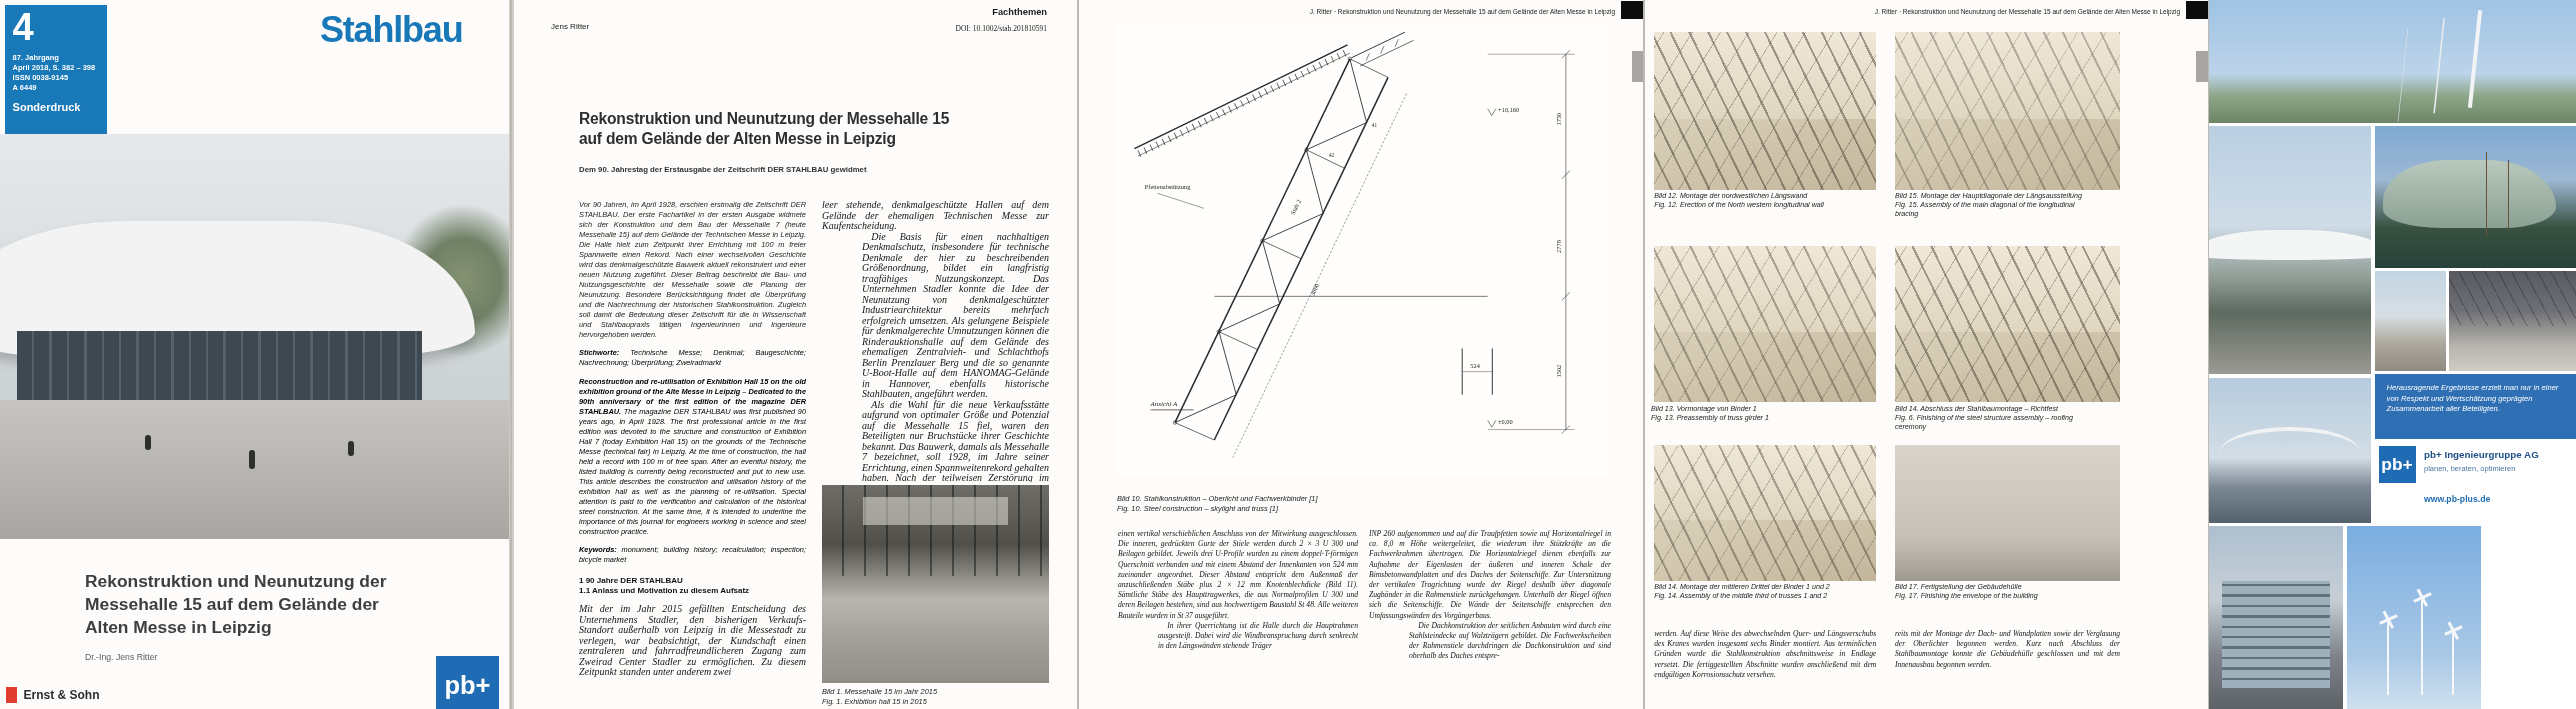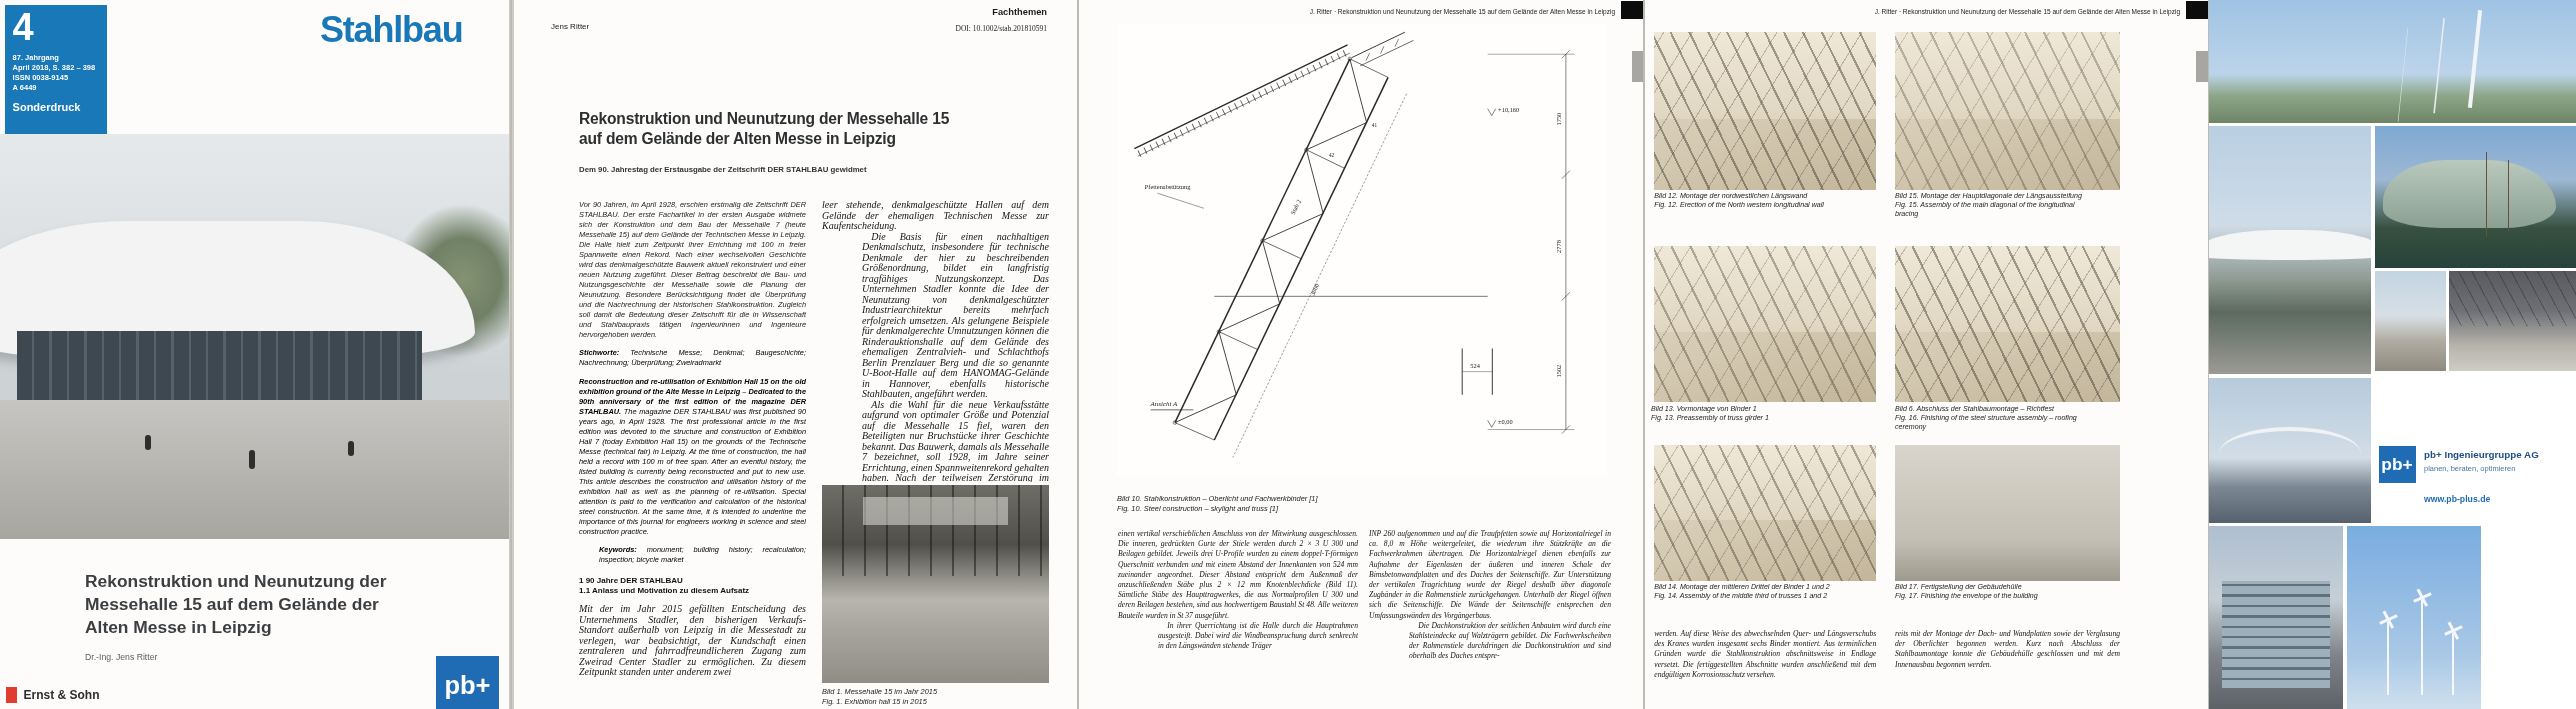--- a/index.html
+++ b/index.html
@@ -29,21 +29,21 @@
   .hdr-author{left:37px;top:22px;font-size:8px;color:#222;}
   .hdr-section{left:301px;top:7px;width:232px;text-align:right;font-size:9.3px;font-weight:bold;color:#1c1c1c;}
   .hdr-doi{left:301px;top:24px;width:232px;text-align:right;font-size:7.5px;color:#222;}
   .a-title{left:65px;top:109px;width:440px;font-size:15.6px;line-height:19.7px;font-weight:bold;letter-spacing:-0.2px;color:#2d2f30;}
   .a-dedic{left:65px;top:165px;width:440px;font-size:7.8px;font-weight:bold;color:#333;}
   .colL{left:65px;top:200px;width:227px;height:509px;overflow:hidden;}
   .colR{left:308px;top:200px;width:227px;height:282px;overflow:hidden;}
   .abstract{font-size:7.4px;line-height:10px;color:#1c1c1c;}
   .stich{margin-top:8px;font-size:7.4px;line-height:10px;}
   .absEn{margin-top:8.7px;font-size:7.4px;line-height:10px;}
-  .keyw{margin-top:8px;font-size:7.4px;line-height:10px;font-style:italic;margin-left:20px;}
+  .keyw{margin-top:8px;font-size:7.4px;line-height:10px;font-style:italic;}
   .h1{margin-top:11.6px;font-size:8px;font-weight:bold;color:#111;}
   .h11{margin-top:1.2px;font-size:8px;font-weight:bold;color:#111;}
   .bodytx{font-size:10px;line-height:10.5px;color:#141414;}
   .colL .bodytx{margin-top:8.7px;}
   .fig1{left:308px;top:485px;width:227px;height:198px;background:linear-gradient(#6e6d67 0%,#504f4a 30%,#8c8b84 46%,#b7b5ae 58%,#a5a39b 75%,#8f8d85 100%);overflow:hidden;}
   .fig1 .beams{position:absolute;left:0;top:0;width:100%;height:46%;background:repeating-linear-gradient(90deg,transparent 0 19.7px,rgba(20,20,18,.5) 19.7px 22px);}
   .fig1 .light{position:absolute;left:18%;top:6%;width:64%;height:14%;background:rgba(235,235,225,.5);filter:blur(0.6px);}
   .figcap{font-size:7.4px;line-height:9.6px;font-style:italic;color:#1b1b1b;}
   
   #pgA{left:1079px;width:564px;}
@@ -293,22 +293,22 @@
       </div>
     <div class="photo" style="left:250px;top:246px;width:225px;height:156px;">
         <div class="sky"></div>
         <div class="steel"></div>
       </div>
     <div class="capB" style="left:6px;top:405px;width:222px;">
       <div>Bild 13.  Vormontage von Binder 1</div>
         <div>Fig. 13.  Preassembly of truss girder 1</div>
     </div>
     <div class="capB" style="left:250px;top:405px;width:197px;">
-      <div>Bild 6.  Abschluss der Stahlbaumontage – Richtfest</div>
-        <div>Fig. 16.  Finishing of the steel structure assembly – roofing ceremony</div>
+      <div>Bild 14.  Abschluss der Stahlbaumontage – Richtfest</div>
+        <div>Fig. 6.  Finishing of the steel structure assembly – roofing ceremony</div>
     </div>
 
     <div class="photo" style="left:9.3px;top:445px;width:222px;height:136px;">
         <div class="sky"></div>
         <div class="steel" style="opacity:.7"></div>
       </div>
     <div class="photo light" style="left:250px;top:445px;width:225px;height:136px;"></div>
     <div class="capB" style="left:9.3px;top:583px;width:222px;">
       <div>Bild 14.  Montage der mittleren Drittel der Binder 1 und 2</div>
         <div>Fig. 14.  Assembly of the middle third of trusses 1 and 2</div>
@@ -336,20 +336,21 @@
     </div>
     <div class="ph ph-glassb">
       <div class="blob"></div>
       <div class="mast" style="left:55%;"></div>
       <div class="mast" style="left:66%;height:50%;top:24%;"></div>
     </div>
     <div class="ph ph-walk"></div>
     <div class="ph ph-bikes">
         <div class="truss"></div>
       </div>
+    <div class="abs quote">Herausragende Ergebnisse erzielt man nur in einer von Respekt und Wertschätzung geprägten Zusammenarbeit aller Beteiligten.</div>
     <div class="ph ph-arch">
         <div class="arch"></div>
       </div>
     <div class="abs pbblock">
       <div class="pbsq">pb+</div>
       <div class="pbname">pb+ Ingenieurgruppe AG</div>
       <div class="pbtag">planen, beraten, optimieren</div>
       <div class="pburl">www.pb-plus.de</div>
     </div>
     <div class="ph ph-office">

